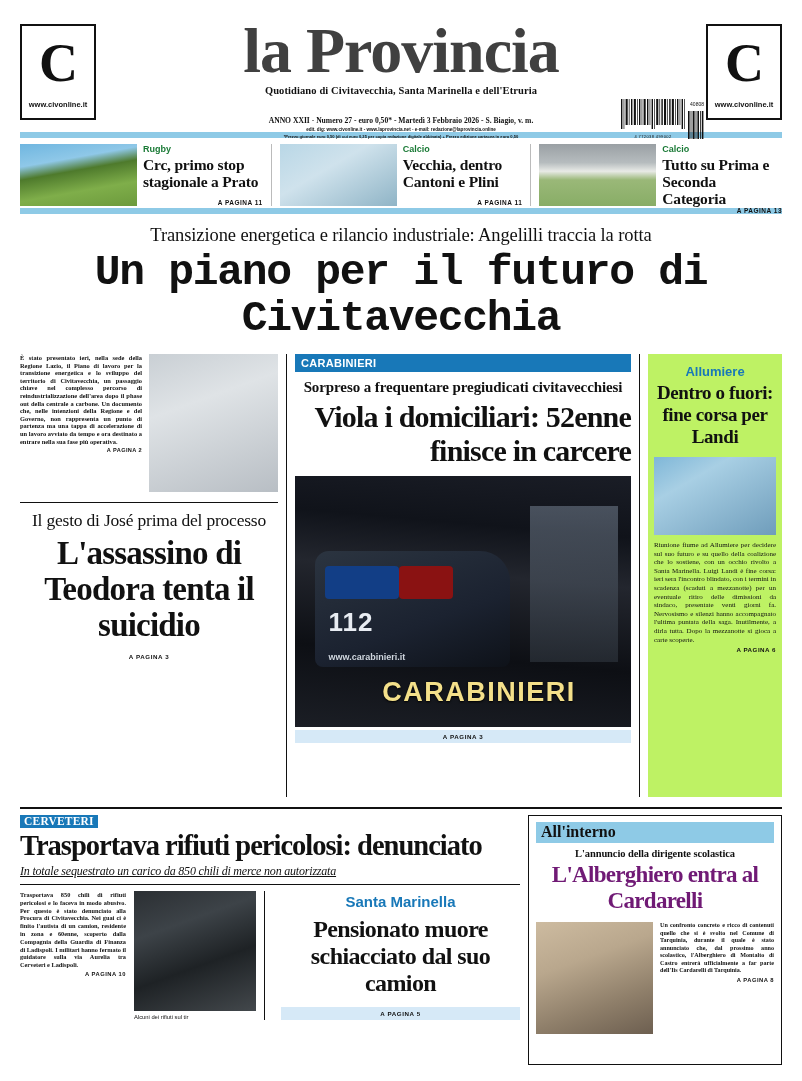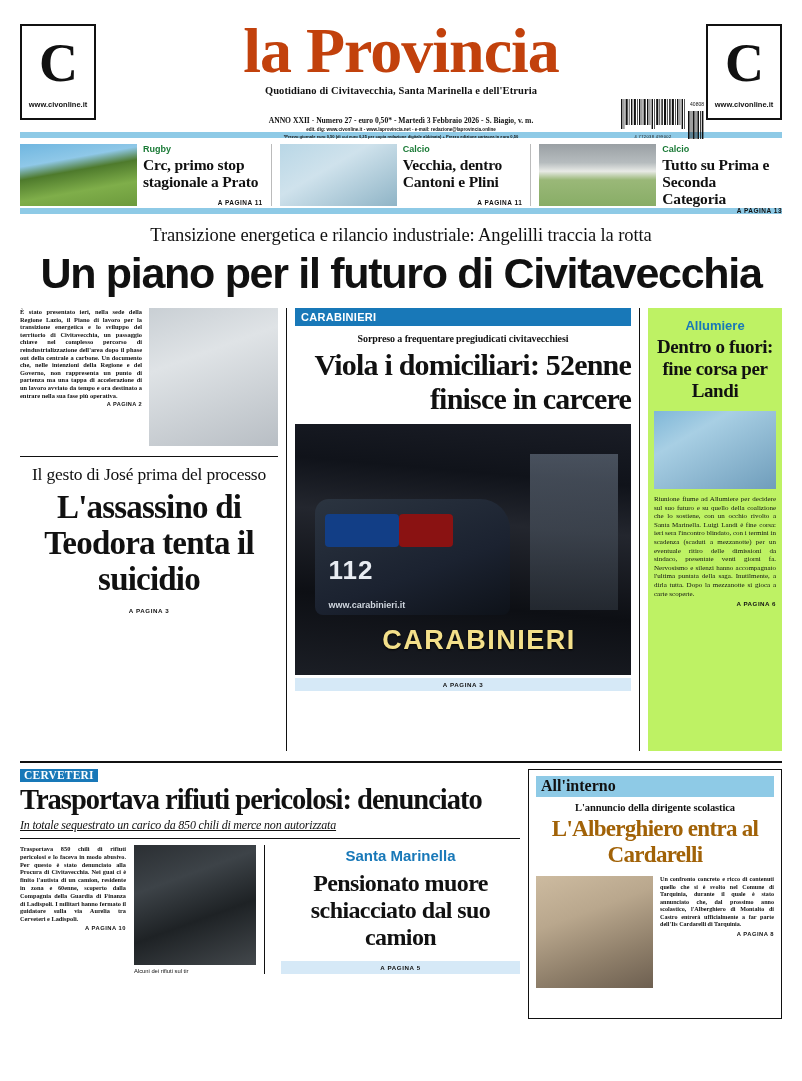--- a/index.html
+++ b/index.html
@@ -22,21 +22,21 @@
     font-family: "Liberation Serif", serif; font-weight: bold;
     font-size: 54px; line-height: 54px; color: #111; letter-spacing: -1px;
   }
   .logo-box .url {
     font-family: "Liberation Sans", sans-serif; font-weight: bold;
     font-size: 7.5px; color: #111; margin-top: 10px; letter-spacing: 0px;
   }
   .masthead-center { flex: 1; text-align: center; position: relative; padding: 0 8px; }
   .paper-title {
     font-family: "Liberation Serif", serif; font-weight: bold;
-    font-size: 64px; line-height: 66px; color: #c2410c;
+    font-size: 64px; line-height: 66px; color: #404040;
     letter-spacing: -1px;
   }
   .paper-sub {
     font-family: "Liberation Serif", serif; font-weight: bold;
     font-size: 10.5px; color: #111; margin-top: 1px; letter-spacing: 0.1px;
   }
   .paper-line1 {
     font-family: "Liberation Serif", serif; font-weight: bold;
     font-size: 7.6px; color: #111; margin-top: 20px;
   }
@@ -82,21 +82,21 @@
   }
   .teaser-sep { width: 1px; background: #bbb; margin: 0 8px; }
   .teaser-rule-bot { height: 6px; background: #8ecae6; }
 
   
   .lead-occhiello {
     text-align: center; font-family: "Liberation Serif", serif;
     font-size: 18.5px; color: #111; padding-top: 11px; letter-spacing: -0.1px;
   }
   .lead-title {
-    text-align: center; font-family: Liberation Sans, sans-serif; font-weight: bold;
+    text-align: center; font-family: Liberation Mono, monospace; font-weight: bold;
     font-size: 43px; line-height: 46px; color: #111; padding-top: 4px; letter-spacing: -1.3px;
   }
 
   
   .main-grid { display: flex; margin-top: 12px; height: 443px; }
   .col-left  { width: 258px; flex: 0 0 258px; position: relative; }
   .col-mid   { flex: 1; padding: 0 8px; border-left: 1px solid #111; border-right: 1px solid #111; margin: 0 8px; }
   .col-right { width: 134px; flex: 0 0 134px; background: #bef264; padding: 6px; }
 
   
@@ -123,21 +123,21 @@
     font-size: 6.2px; color: #111; letter-spacing: 0.6px; margin-top: 10px;
   }
 
   
   .kicker-bar {
     background: #1878b8; color: #fff; font-family: "Liberation Sans", sans-serif;
     font-weight: bold; font-size: 11px; padding: 3px 6px; letter-spacing: 0.3px;
   }
   .mid-occhiello {
     text-align: center; font-family: "Liberation Serif", serif; font-weight: bold;
-    font-size: 10px; color: #111; padding-top: 7px; letter-spacing: -0.1px;
+    font-size: 15px; color: #111; padding-top: 7px; letter-spacing: -0.1px;
   }
   .mid-title {
     text-align: right; font-family: "Liberation Serif", serif; font-weight: bold;
     font-size: 30px; line-height: 34px; color: #111; padding-top: 4px; letter-spacing: -0.8px;
   }
   .mid-photo { height: 251px; margin-top: 8px; background: #0a0a0c; position: relative; overflow: hidden; }
   .mid-page {
     background: #d6e9f7; text-align: center; font-family: "Liberation Sans", sans-serif;
     font-weight: bold; font-size: 6.2px; color: #111; letter-spacing: 0.6px; padding: 3px 0; margin-top: 3px;
   }
@@ -212,21 +212,21 @@
   .br-kicker {
     background: #8ecae6; font-family: "Liberation Serif", serif; font-weight: bold;
     font-size: 16px; color: #111; padding: 1px 5px 2px 5px; display: block;
   }
   .br-occhiello {
     text-align: center; font-family: "Liberation Serif", serif; font-weight: bold;
     font-size: 10.5px; color: #111; padding-top: 5px; letter-spacing: -0.1px;
   }
   .br-title {
     text-align: center; font-family: "Liberation Serif", serif; font-weight: bold;
-    font-size: 23px; line-height: 26px; color: #a16207; padding-top: 3px; letter-spacing: -0.7px;
+    font-size: 23px; line-height: 26px; color: #701a75; padding-top: 3px; letter-spacing: -0.7px;
   }
   .br-flow { display: flex; gap: 7px; margin-top: 8px; }
   .br-photo { width: 117px; flex: 0 0 117px; height: 112px; background-size: cover; background-position: center; }
   .br-text {
     flex: 1; font-family: "Liberation Serif", serif; font-weight: bold; font-size: 6.1px;
     line-height: 7.5px; text-align: justify; color: #111;
   }
   .br-text .page-ref { display: block; text-align: right; font-family: "Liberation Sans", sans-serif; font-size: 5.8px; letter-spacing: 0.5px; margin-top: 2px; }
 </style>
 </head>

